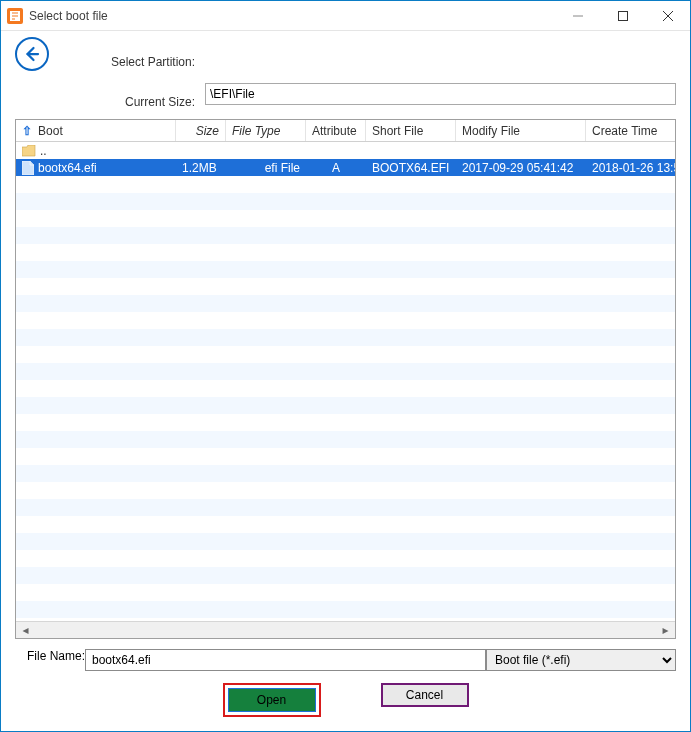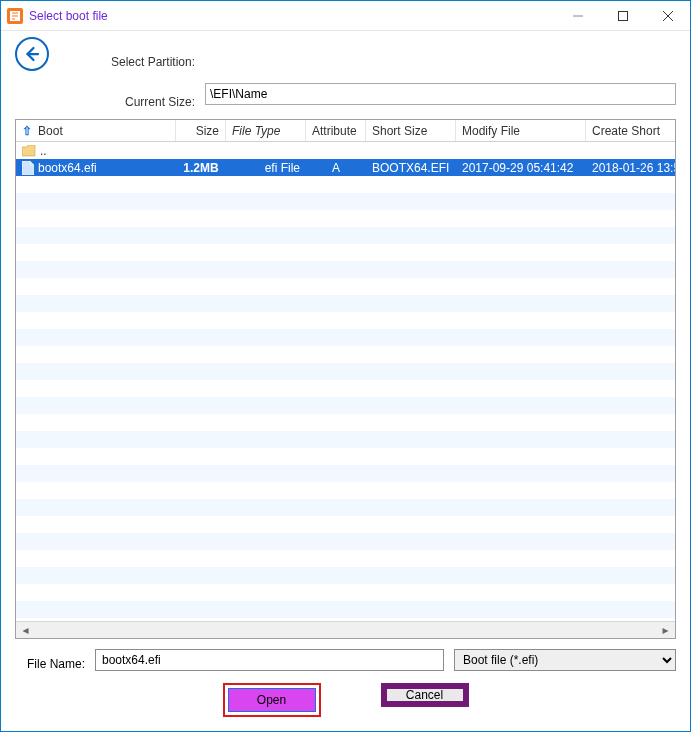--- a/index.html
+++ b/index.html
@@ -1,75 +1,75 @@
 <!DOCTYPE html>
 <html><head>
 <meta charset="utf-8">
 <style>
   * { box-sizing: border-box; font-family: "Segoe UI", Tahoma, sans-serif; font-size: 12px; }
   html, body { margin:0; padding:0; background:#fff; }
   .window { width:691px; height:732px; border:1px solid #0a7cc5; display:flex; flex-direction:column; background:#fff; }
   .titlebar { height:30px; display:flex; align-items:center; padding-left:6px; background:#fff; border-bottom:1px solid #e5e5e5;}
   .titlebar .logo { width:16px; height:16px; background:#f47920; border:2px solid #f47920; border-radius:2px; margin-right:6px; display:flex; align-items:center; justify-content:center;}
   .titlebar .logo svg { width:12px; height:12px; }
-  .titlebar .title { flex:0 0 auto; color:#6d28d9; }
+  .titlebar .title { flex:0 0 auto; color:#404040; }
   .titlebar .spacer { flex:1; }
   .winbtn { width:45px; height:30px; display:flex; align-items:center; justify-content:center; }
   .winbtn svg { width:10px; height:10px; }
 
   .controls { padding:6px 14px 10px 14px; display:flex; flex-direction:column; gap:8px; }
   .row { display:flex; align-items:center; gap:6px; }
   .row .lbl { width:140px; text-align:right; color:#333; padding-right:4px;margin-top:16px;}
   .back-btn { width:34px; height:34px; border:2px solid #0a66c2; border-radius:50%; display:flex; align-items:center; justify-content:center; margin-right:4px; cursor:pointer;}
   .back-btn svg { width:18px; height:18px; }
   select.partition, .pathbox { flex:1; height:22px; border:1px solid #a9a9a9; background:#fff; padding:0 4px; }
   select.partition { background:#efefef; }
   .pathbox { display:flex; align-items:center; }
 
   .list-wrap { flex:1; margin:0 14px; border:1px solid #9f9f9f; display:flex; flex-direction:column; overflow:hidden;}
   .cols { display:flex; height:22px; background:#fff; border-bottom:1px solid #d0d0d0; }
   .col { display:flex; align-items:center; padding:0 6px; border-right:1px solid #e4e4e4; color:#333; white-space:nowrap; overflow:hidden; font-size:12px;}
   .col.name { width:160px; }
-  .col.size { width:50px; justify-content:flex-end; }
+  .col.size { width:50px; justify-content:flex-end;font-style:italic; }
   .col.ftype { width:80px;font-style:italic; }
   .col.attr { width:60px; }
   .col.short { width:90px; }
   .col.mtime { width:130px; }
   .col.ctime { flex:1; border-right:none; }
   .up-arrow { color:#1e6fd8; margin-right:6px; font-weight:bold;}
   .list-body { flex:1; overflow:hidden; position:relative; }
   .stripes { position:absolute; inset:0; }
   .stripe { height:17px; }
   .stripe.alt { background:#f2f8ff; }
   .rows { position:relative; }
   .lrow { display:flex; height:17px; align-items:center; }
   .lrow .cell { padding:0 6px; white-space:nowrap; overflow:hidden; }
   .lrow .cell.name { width:160px; display:flex; align-items:center; gap:4px;}
-  .lrow .cell.size { width:50px; text-align:center;font-weight:bold; }
+  .lrow .cell.size { width:50px; text-align:left; }
   .lrow .cell.ftype { width:80px;text-align:right; }
   .lrow .cell.attr { width:60px; text-align:center; }
   .lrow .cell.short { width:90px; }
   .lrow .cell.mtime { width:130px; }
   .lrow .cell.ctime { flex:1; }
   .lrow.updir .cell.name { color:#333; }
   .folder-icon { width:14px; height:12px; }
   .file-icon { width:12px; height:14px; }
   .lrow.selected { background:#1e6fd8; color:#fff; }
   .hscroll { height:17px; background:#f0f0f0; border-top:1px solid #d6d6d6; display:flex; align-items:center; justify-content:space-between; padding:0 2px;}
   .hscroll .arrow { width:15px; height:15px; display:flex; align-items:center; justify-content:center; color:#666;}
   .hscroll .track { flex:1; margin:0 2px; height:15px; position:relative;}
 
   .bottom { padding:10px 14px 6px 14px; display:flex; flex-direction:column; gap:12px;}
-  .fname-row { display:flex; align-items:flex-end; gap:10px; }
+  .fname-row { display:flex; align-items:flex-start; }
   .fname-row .lbl2 { width:70px; text-align:right; }
   .fname-input { flex:1; height:22px; border:1px solid #8b8b8b; padding:0 6px; }
-  .filter { width:222px; height:22px; border:1px solid #8b8b8b; background:#efefef; padding:0 4px;}
+  .filter { width:190px; height:22px; border:1px solid #8b8b8b; background:#efefef; padding:0 4px;}
   .btn-row { display:flex; justify-content:center; gap:60px; padding-bottom:8px;}
-  .btn { width:88px; height:24px; border:6px solid #701a75; background:#e9e9e9; display:flex; align-items:center; justify-content:center; cursor:pointer;}
-  .btn.open { border:1px solid #1e6fd8; background:#d946ef;}
+  .btn { width:88px; height:24px; border:2px solid #701a75; background:#e9e9e9; display:flex; align-items:center; justify-content:center; cursor:pointer;}
+  .btn.open { border:1px solid #1e6fd8; background:#15803d;}
   .open-highlight { padding:3px; border:2px solid #d81b1b; }
 </style>
 </head>
 <body>
 
 <div class="window">
 
   <div class="titlebar">
     <div class="logo">
       <svg viewBox="0 0 12 12">
@@ -104,37 +104,37 @@
             <path d="M14 4 L6 12 L14 20" fill="none" stroke="#0a66c2" stroke-width="3" stroke-linecap="round" stroke-linejoin="round"></path>
             <line x1="6" y1="12" x2="20" y2="12" stroke="#0a66c2" stroke-width="3" stroke-linecap="round"></line>
           </svg>
       </div>
       <div class="lbl">Select Partition:</div>
     </div>
     <div class="row">
       <div style="width:38px"></div>
       <div class="lbl">Current Size:</div>
       <div class="pathbox">
-        <span>\EFI\Name</span>
+        <span>\EFI\File</span>
       </div>
     </div>
   </div>
 
   <div class="list-wrap">
     <div class="cols">
       <div class="col name">
         <span class="up-arrow">⇧</span>
         <span>Boot</span>
       </div>
       <div class="col size">Size</div>
       <div class="col ftype">File Type</div>
       <div class="col attr">Attribute</div>
-      <div class="col short">Short Size</div>
+      <div class="col short">Short File</div>
       <div class="col mtime">Modify File</div>
-      <div class="col ctime">Create Short</div>
+      <div class="col ctime">Create Time</div>
     </div>
     <div class="list-body">
       <div class="stripes" id="stripes">
           <div class="stripe"></div>
           <div class="stripe alt"></div>
           <div class="stripe"></div>
           <div class="stripe alt"></div>
           <div class="stripe"></div>
           <div class="stripe alt"></div>
           <div class="stripe"></div>

